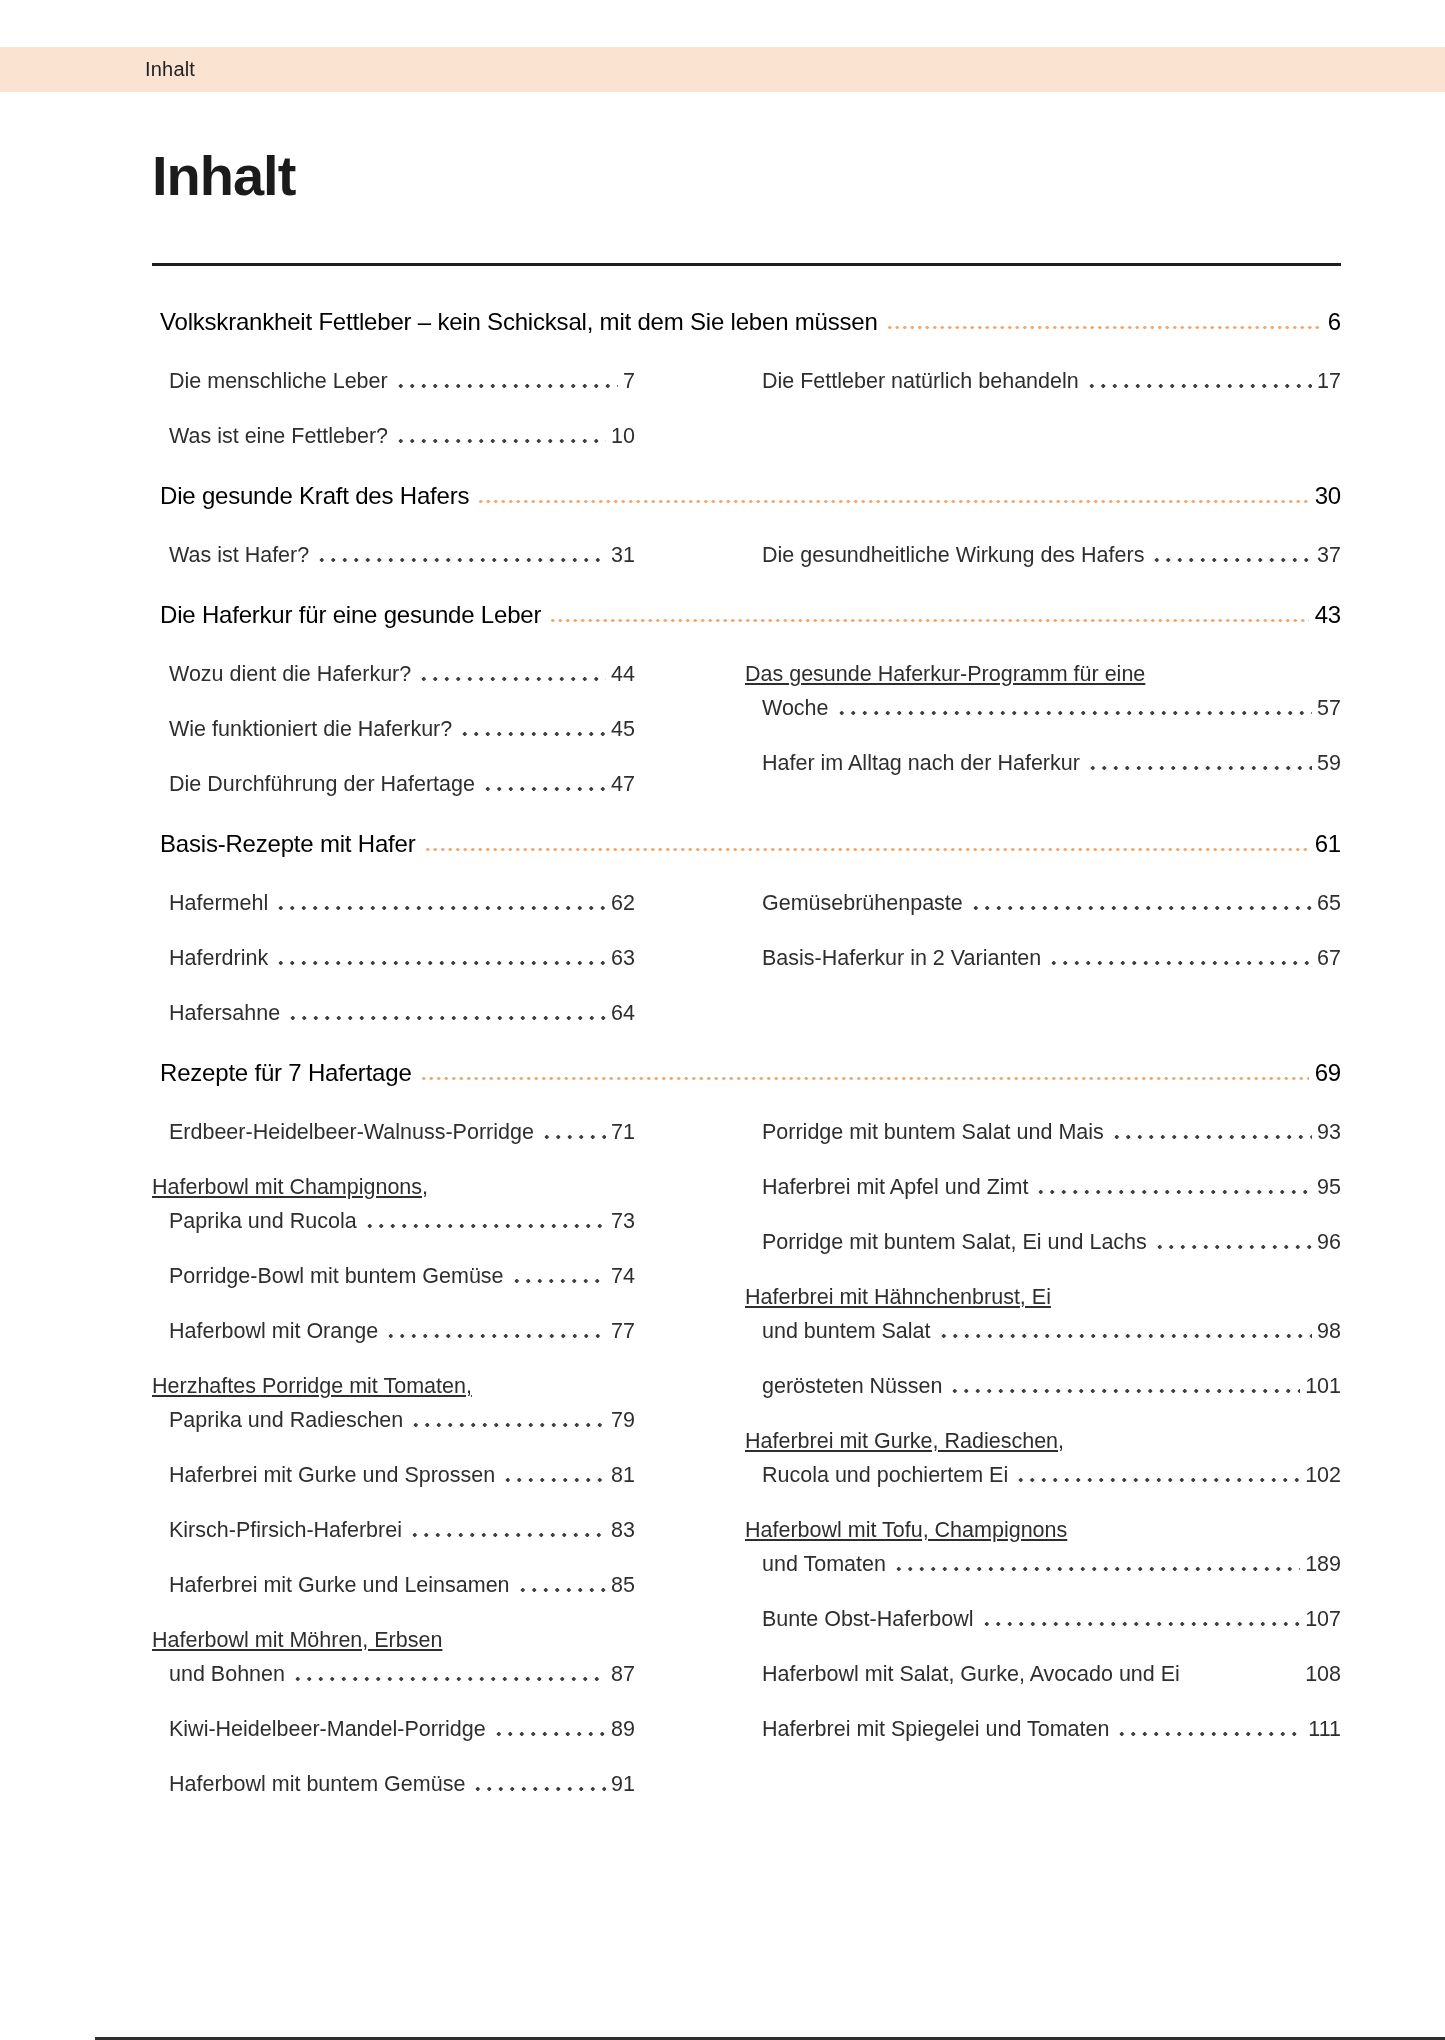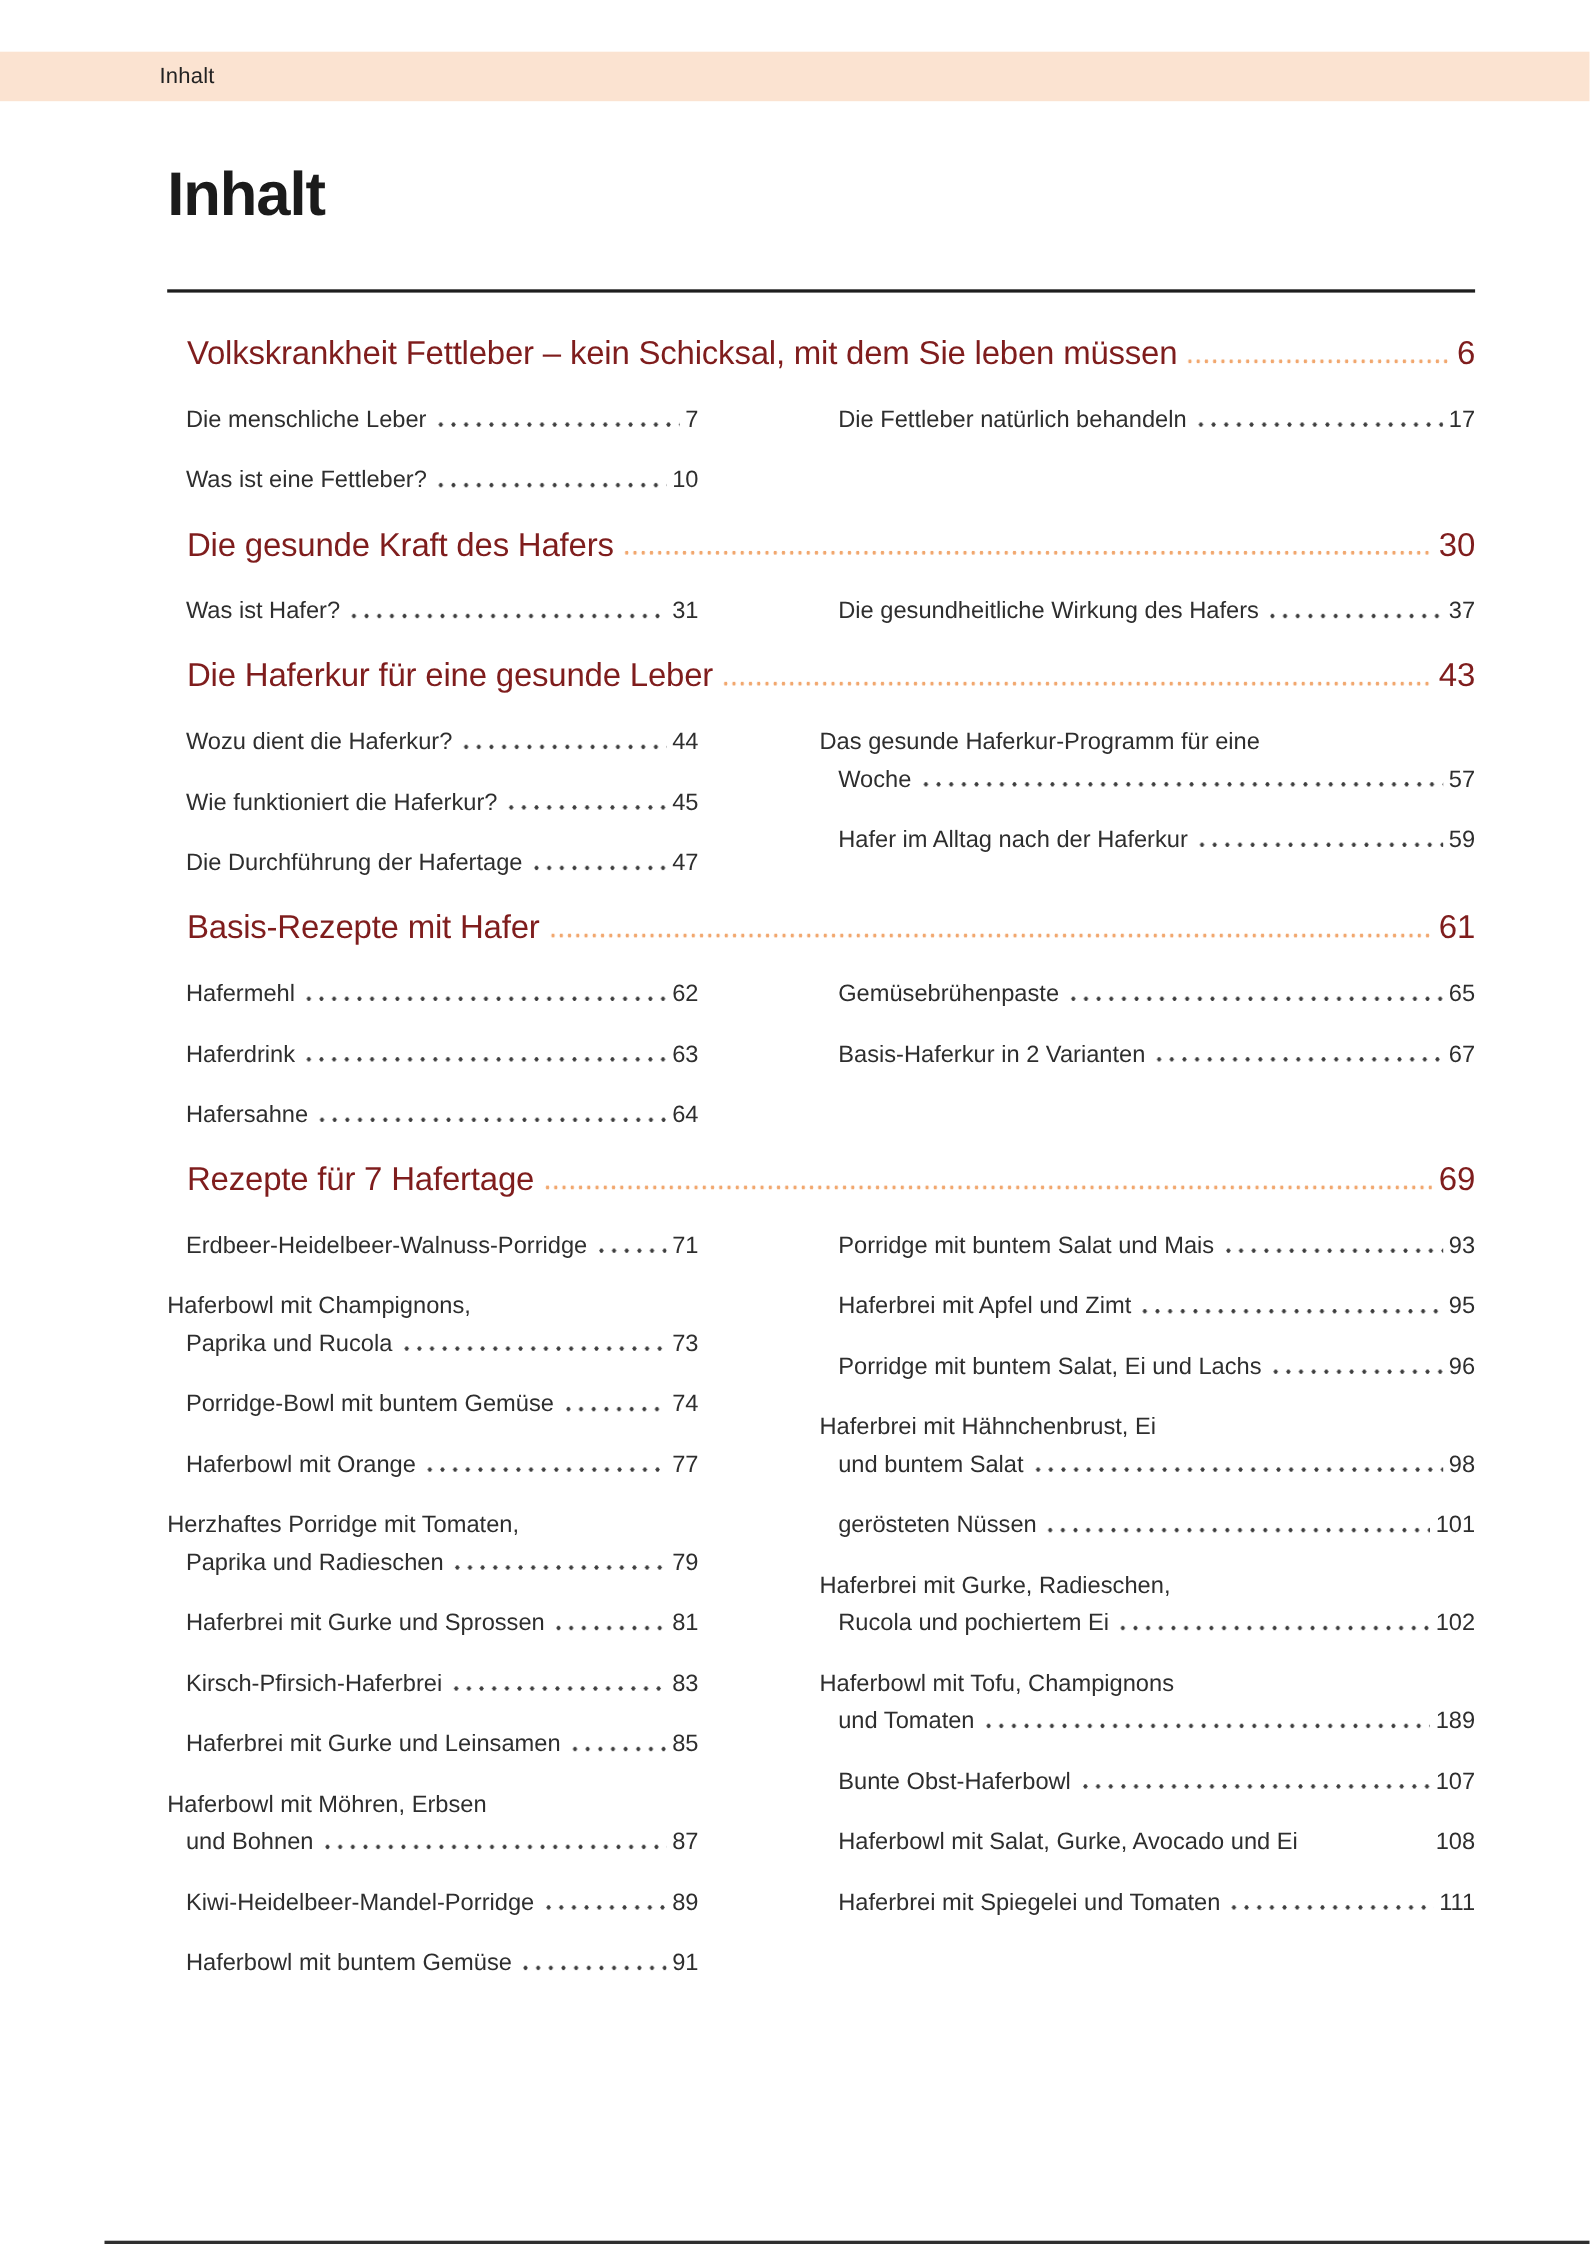--- a/index.html
+++ b/index.html
@@ -31,37 +31,37 @@
     letter-spacing:-1px; color:#1b1b1b;
   }
   .title-rule {
     margin-top:56px; margin-bottom:38px;
     border-top:3px solid #1e1e1e; height:0;
   }
   
   .section { margin-top:4px; }
   .shead {
     display:flex; align-items:baseline;
-    color:#7f1d1d; font-size:30px; line-height:36px; font-weight:normal;
+    color:#000000; font-size:24px; line-height:36px; font-weight:normal;
     letter-spacing:-0.2px;
-    margin:0 0 24px 18px;
+    margin:0 0 24px 8px;
   }
   .shead .t { white-space:nowrap; }
   .hdots {
     flex:1; height:5px; align-self:baseline;
     margin:0 6px 0 8px;
     background-image:radial-gradient(circle, #f1a76e 1.5px, rgba(0,0,0,0) 1.8px);
     background-size:7.5px 5px; background-repeat:repeat-x; background-position:0 60%;
   }
   .cols { display:flex; }
   .col-l { width:483px; margin-right:110px; flex-shrink:0; }
   .col-r { flex:1; min-width:0; }
   
   .entry { margin-bottom:21px; font-size:21.5px; line-height:34px; color:#2e2e2e; }
-  .entry .lead { white-space:nowrap; }
+  .entry .lead { white-space:nowrap;text-decoration:underline; }
   .entry .row { display:flex; align-items:baseline;margin-left:17px; }
   .entry .t { white-space:nowrap; }
   .dots {
     flex:1; height:4px;
     margin:0 5px 0 7px;
     background-image:radial-gradient(circle, #3f3f3f 1.7px, rgba(0,0,0,0) 2px);
     background-size:11.5px 4px; background-repeat:repeat-x; background-position:0 50%;
   }
   .sp { flex:1; }
   .pg { flex-shrink:0; }

